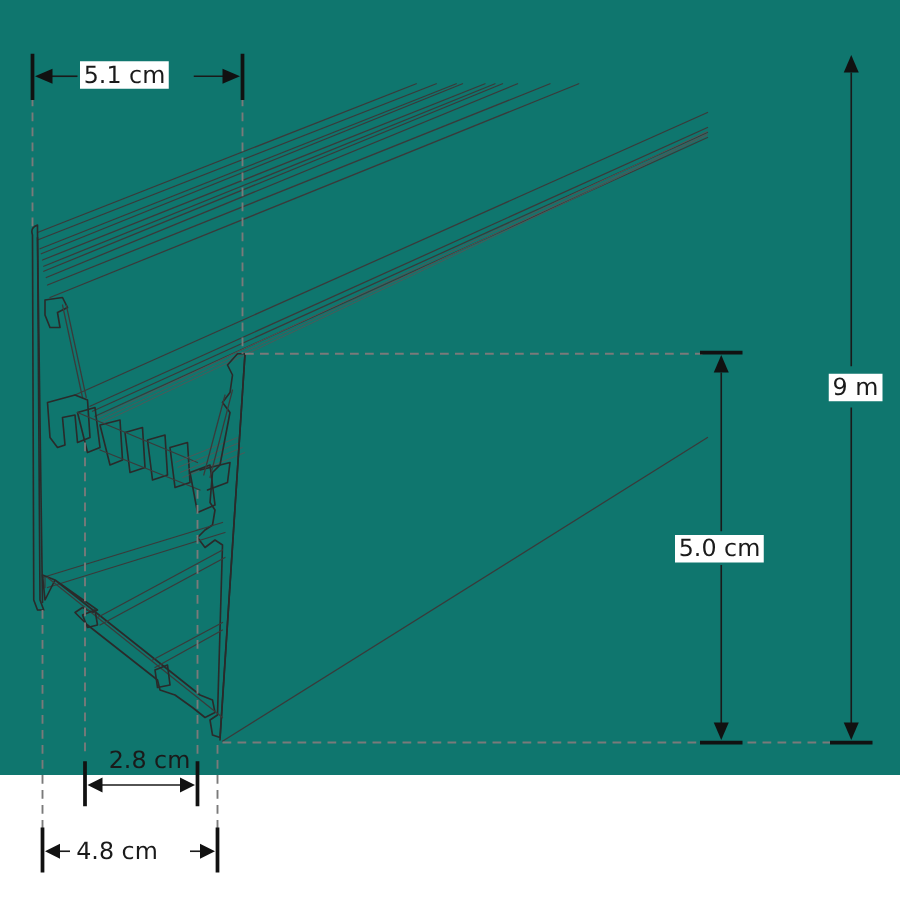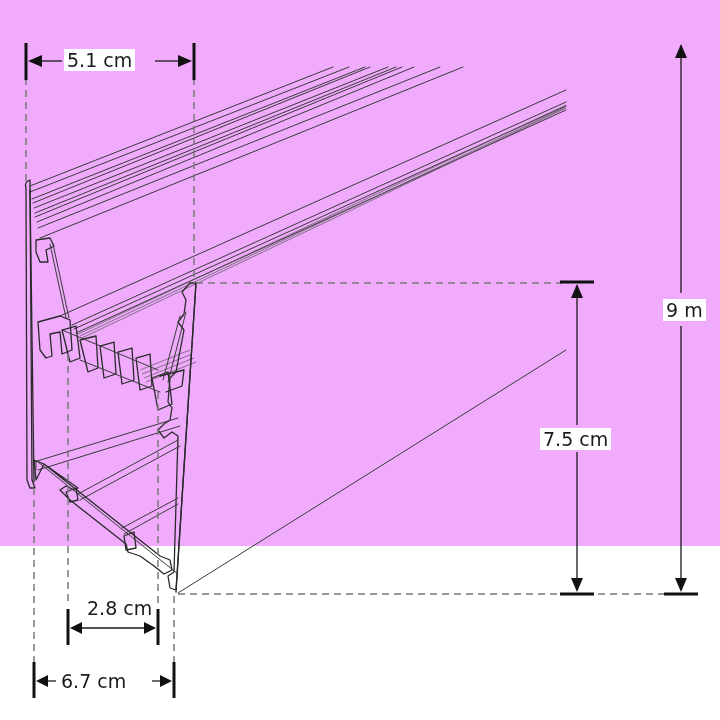--- a/index.html
+++ b/index.html
@@ -1,17 +1,17 @@
 <!DOCTYPE html>
 <html><head>
   <meta charset="utf-8">
   <style>
     html, body { margin: 0; padding: 0; background: #ffffff; }
     body { width: 720px; height: 720px; overflow: hidden; }
-    #stage { position: relative; width: 720px; height: 546px; background: #f0abfc; }
+    #stage { position: relative; width: 720px; height: 620px; background: #0f766e; }
     svg { position: absolute; left: 0; top: 0; }
     .outline { fill: none; stroke: #2a2a2a; stroke-width: 1.3; stroke-linejoin: round; stroke-linecap: round; }
     .thin { fill: none; stroke: #3a3a3a; stroke-width: 1; stroke-linecap: round; }
     .hatch { fill: none; stroke: #555; stroke-width: 0.7; }
     .dash { fill: none; stroke: #7a7a7a; stroke-width: 1.5; stroke-dasharray: 7 5; }
     .dimline { fill: none; stroke: #1a1a1a; stroke-width: 1.3; }
     .tick { stroke: #111; stroke-width: 3; }
     .arrow { fill: #111; }
     .lbl {
       position: absolute;
@@ -158,17 +158,17 @@
       <line class="tick" x1="34" y1="662" x2="34" y2="698"></line>
       <line class="tick" x1="174" y1="662" x2="174" y2="698"></line>
       <line class="dimline" x1="44" y1="681" x2="56" y2="681"></line>
       <line class="dimline" x1="152" y1="681" x2="164" y2="681"></line>
       <polygon class="arrow" points="36,681 48,675 48,687"></polygon>
       <polygon class="arrow" points="172,681 160,675 160,687"></polygon>
     </g>
   </svg>
 
   <span class="lbl" style="left:64px; top:49px;">5.1 cm</span>
-  <span class="lbl" style="left:540px; top:428px;">7.5 cm</span>
+  <span class="lbl" style="left:540px; top:428px;">5.0 cm</span>
   <span class="lbl" style="left:663px; top:299px;">9 m</span>
   <span class="lbl" style="left:72px; top:597px; background:transparent;margin-left:12px;">2.8 cm</span>
-  <span class="lbl" style="left:58px; top:670px;">6.7 cm</span>
+  <span class="lbl" style="left:58px; top:670px;">4.8 cm</span>
 </div>
 
 </body></html>

